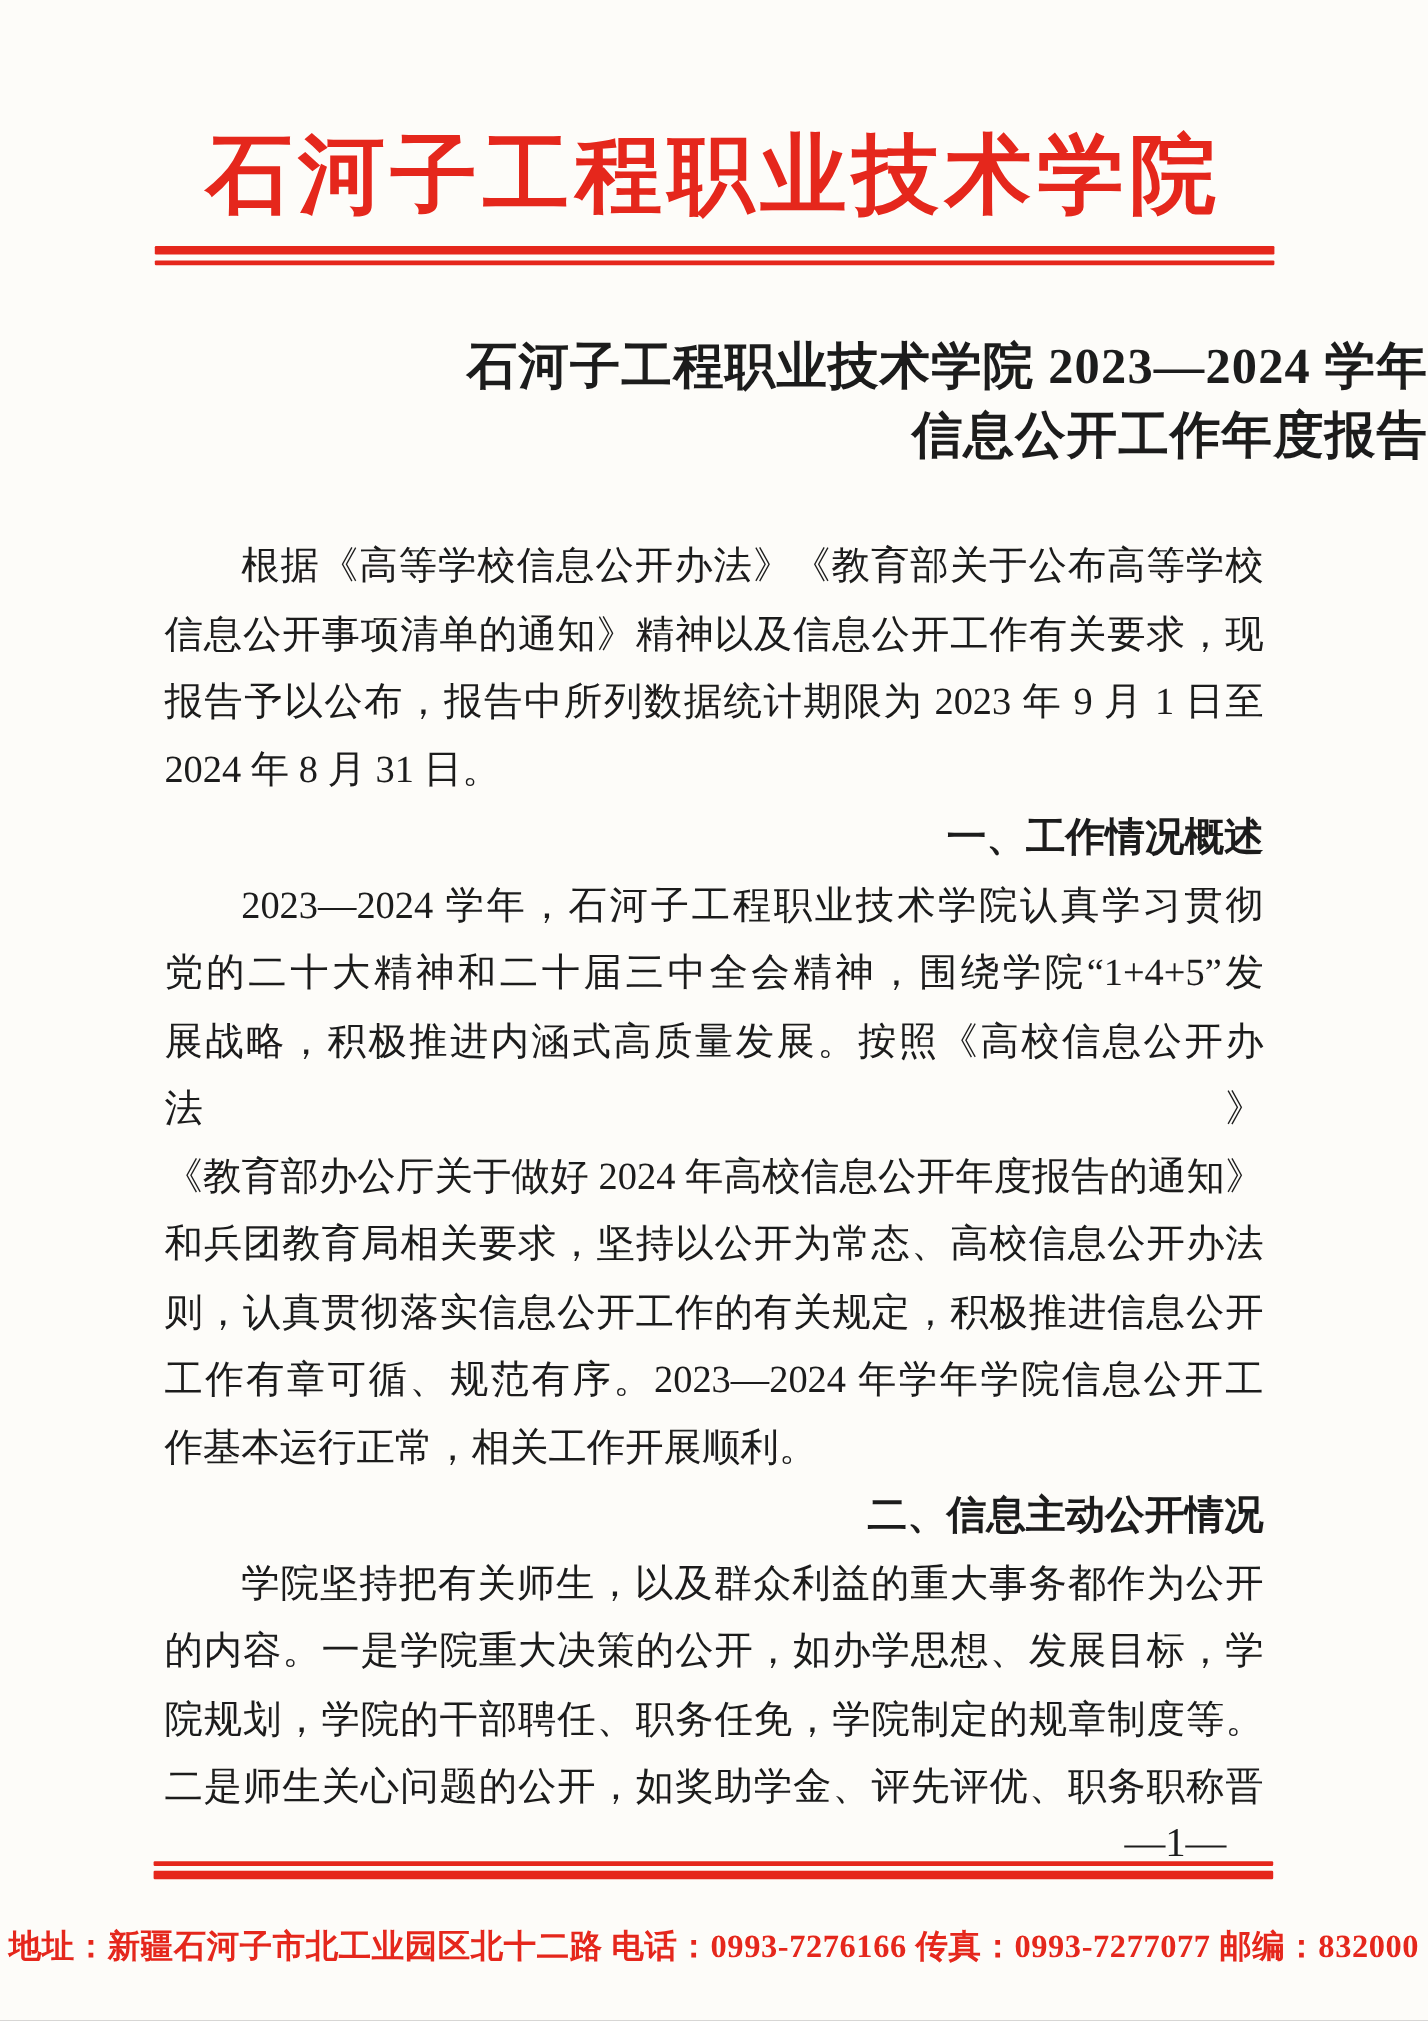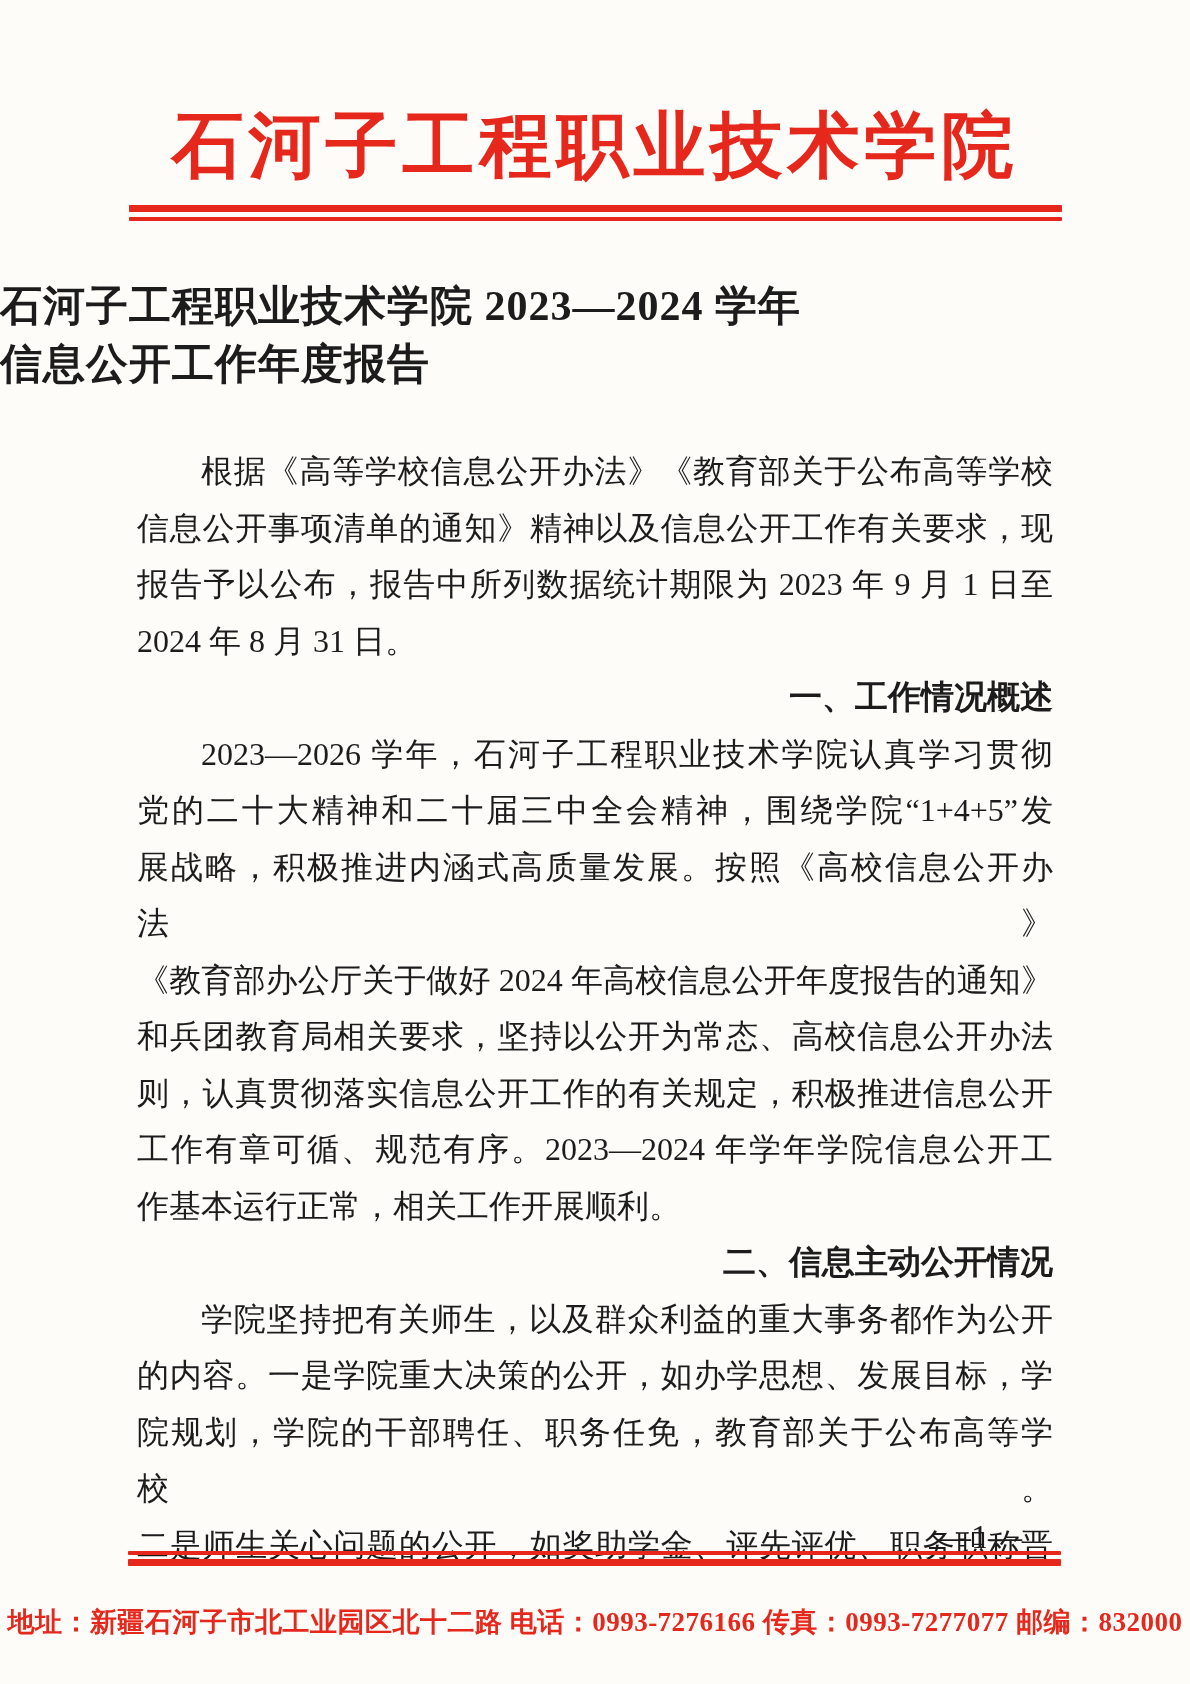--- a/index.html
+++ b/index.html
@@ -28,21 +28,21 @@
   .rule .bar{width:100%;background:#e5271c;border-radius:1px;}
   .rule .thick{height:7px;}
   .rule .thin{height:4px;}
   .rule.top{margin-top:23px;}
   .rule.top .bar + .bar{margin-top:5px;}
   .rule.bottom{position:absolute;top:1551px;left:128px;margin:0;}
   .rule.bottom .bar + .bar{margin-top:4px;}
   
   .doc-title{
     margin:56px 0 0 0;
-    text-align:left;
+    text-align:right;
     font-size:42px;
     font-weight:bold;
     line-height:58px;
     letter-spacing:1px;
   }
   .doc-title .tl{display:block;}
   
   .body{
     width:916px;
     margin:50px auto 0;
@@ -98,34 +98,34 @@
 
   <div class="body">
 
     <div class="ln j ind">根据《高等学校信息公开办法》《教育部关于公布高等学校</div>
     <div class="ln j">信息公开事项清单的通知》精神以及信息公开工作有关要求，现</div>
     <div class="ln j">报告予以公布，报告中所列数据统计期限为 2023 年 9 月 1 日至</div>
     <div class="ln">2024 年 8 月 31 日。</div>
 
     <div class="ln hd">一、工作情况概述</div>
 
-    <div class="ln j ind">2023—2026 学年，石河子工程职业技术学院认真学习贯彻</div>
+    <div class="ln j ind">2023—2024 学年，石河子工程职业技术学院认真学习贯彻</div>
     <div class="ln j">党的二十大精神和二十届三中全会精神，围绕学院“1+4+5”发</div>
     <div class="ln j">展战略，积极推进内涵式高质量发展。按照《高校信息公开办法》</div>
     <div class="ln j">《教育部办公厅关于做好 2024 年高校信息公开年度报告的通知》</div>
     <div class="ln j">和兵团教育局相关要求，坚持以公开为常态、高校信息公开办法</div>
     <div class="ln j">则，认真贯彻落实信息公开工作的有关规定，积极推进信息公开</div>
     <div class="ln j">工作有章可循、规范有序。2023—2024 年学年学院信息公开工</div>
     <div class="ln">作基本运行正常，相关工作开展顺利。</div>
 
     <div class="ln hd">二、信息主动公开情况</div>
 
     <div class="ln j ind">学院坚持把有关师生，以及群众利益的重大事务都作为公开</div>
     <div class="ln j">的内容。一是学院重大决策的公开，如办学思想、发展目标，学</div>
-    <div class="ln j">院规划，学院的干部聘任、职务任免，教育部关于公布高等学校。</div>
+    <div class="ln j">院规划，学院的干部聘任、职务任免，学院制定的规章制度等。</div>
     <div class="ln j">二是师生关心问题的公开，如奖助学金、评先评优、职务职称晋</div>
   </div>
 
   <div class="pagenum">—1—</div>
 
   <div class="rule bottom">
     <div class="bar thin"></div>
     <div class="bar thick"></div>
   </div>
 

